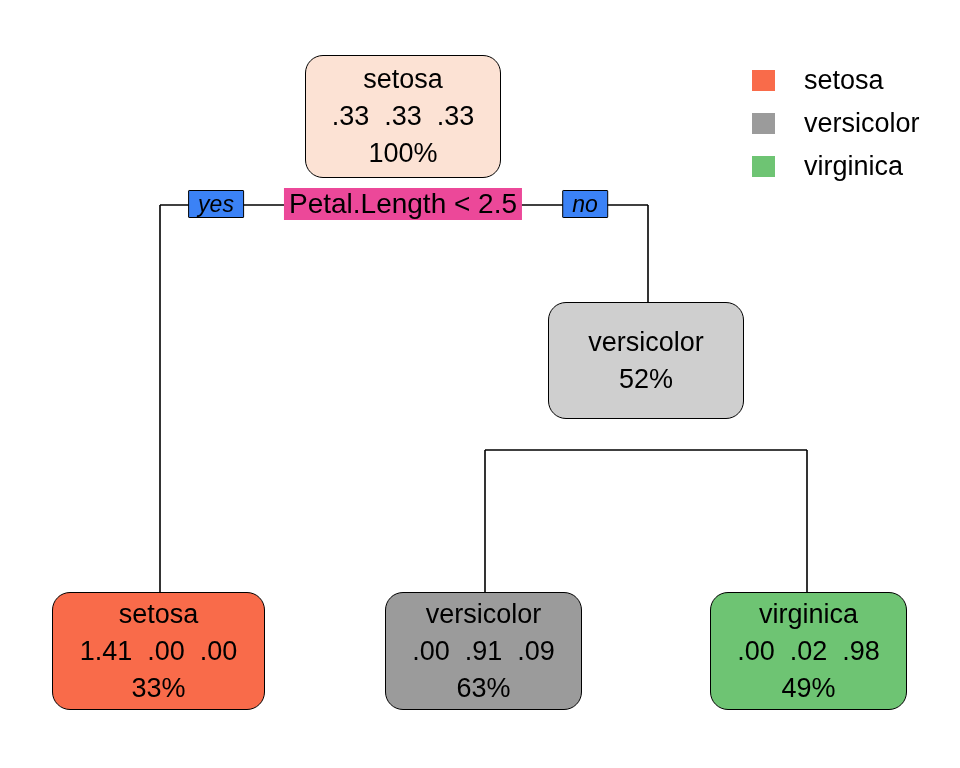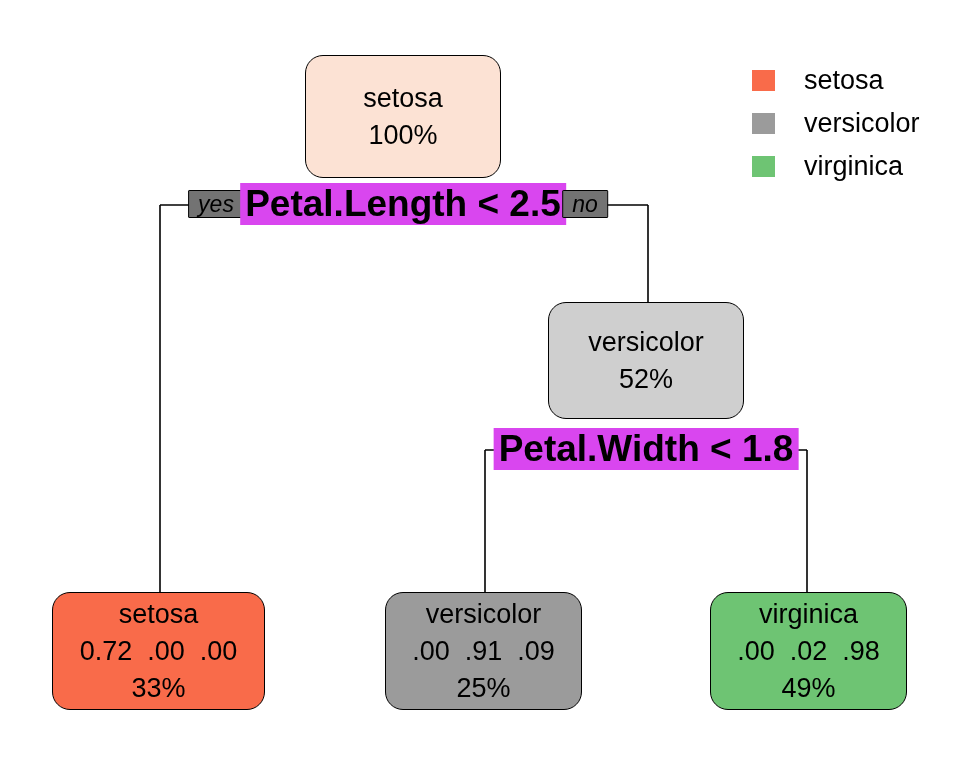--- a/index.html
+++ b/index.html
@@ -9,26 +9,26 @@
   }
   .edges{position:absolute;left:0;top:0;}
   .node{
     position:absolute;display:flex;flex-direction:column;justify-content:center;align-items:center;
     border:1.6px solid #000000;border-radius:18px;box-sizing:border-box;
     font-size:27px;line-height:37px;text-align:center;
   }
   .node .probs{white-space:pre;}
   .split-label{
     position:absolute;transform:translate(-50%,-50%);
-    background:#d946ef;padding:0 5px;
-    font-size:37px;font-weight:bold;white-space:nowrap;
+    background:#ec4899;padding:0 5px;
+    font-size:28px;font-weight:normal;white-space:nowrap;
   }
   .branch-tag{
     position:absolute;transform:translate(-50%,-50%);
-    background:#737373;border:1.6px solid #000000;border-radius:1px;
+    background:#3b82f6;border:1.6px solid #000000;border-radius:1px;
     padding:0 9px;font-size:23px;line-height:26px;font-style:italic;white-space:nowrap;
   }
   .legend{position:absolute;left:752px;top:67px;display:flex;flex-direction:column;gap:17px;}
   .legend-row{display:flex;align-items:center;}
   .swatch{width:23px;height:21px;display:inline-block;}
   .legend-label{margin-left:29px;font-size:27px;line-height:26px;}
 </style>
 </head>
 <body>
 
@@ -38,44 +38,44 @@
     <path d="M160,205 H648" stroke="#000" stroke-width="1.6" fill="none"></path>
     <path d="M160,205 V592" stroke="#000" stroke-width="1.6" fill="none"></path>
     <path d="M648,205 V302" stroke="#000" stroke-width="1.6" fill="none"></path>
     <path d="M485,450 H807" stroke="#000" stroke-width="1.6" fill="none"></path>
     <path d="M485,450 V592" stroke="#000" stroke-width="1.6" fill="none"></path>
     <path d="M807,450 V592" stroke="#000" stroke-width="1.6" fill="none"></path>
   </svg>
 
   <div class="node" style="left: 305px; top: 55px; width: 196px; height: 123px; background-color: rgb(252, 226, 212);">
     <div>setosa</div>
+    <div class="probs">.33  .33  .33</div>
     <div>100%</div>
   </div>
 
   <div class="branch-tag" style="left:216px;top:204px;">yes</div>
   <div class="split-label" style="left:403px;top:204px;">Petal.Length &lt; 2.5</div>
   <div class="branch-tag" style="left:585px;top:204px;">no</div>
 
   <div class="node" style="left: 548px; top: 302px; width: 196px; height: 117px; background-color: rgb(207, 207, 207);">
     <div>versicolor</div>
     <div>52%</div>
   </div>
 
-  <div class="split-label" style="left:646px;top:449px;">Petal.Width &lt; 1.8</div>
 
   <div class="node" style="left: 52px; top: 592px; width: 213px; height: 118px; background-color: rgb(249, 107, 74);">
     <div>setosa</div>
-    <div class="probs">0.72  .00  .00</div>
+    <div class="probs">1.41  .00  .00</div>
     <div>33%</div>
   </div>
 
   <div class="node" style="left: 385px; top: 592px; width: 197px; height: 118px; background-color: rgb(155, 155, 155);">
     <div>versicolor</div>
     <div class="probs">.00  .91  .09</div>
-    <div>25%</div>
+    <div>63%</div>
   </div>
 
   <div class="node" style="left: 710px; top: 592px; width: 197px; height: 118px; background-color: rgb(110, 196, 115);">
     <div>virginica</div>
     <div class="probs">.00  .02  .98</div>
     <div>49%</div>
   </div>
 
   <div class="legend">
     <div class="legend-row">

